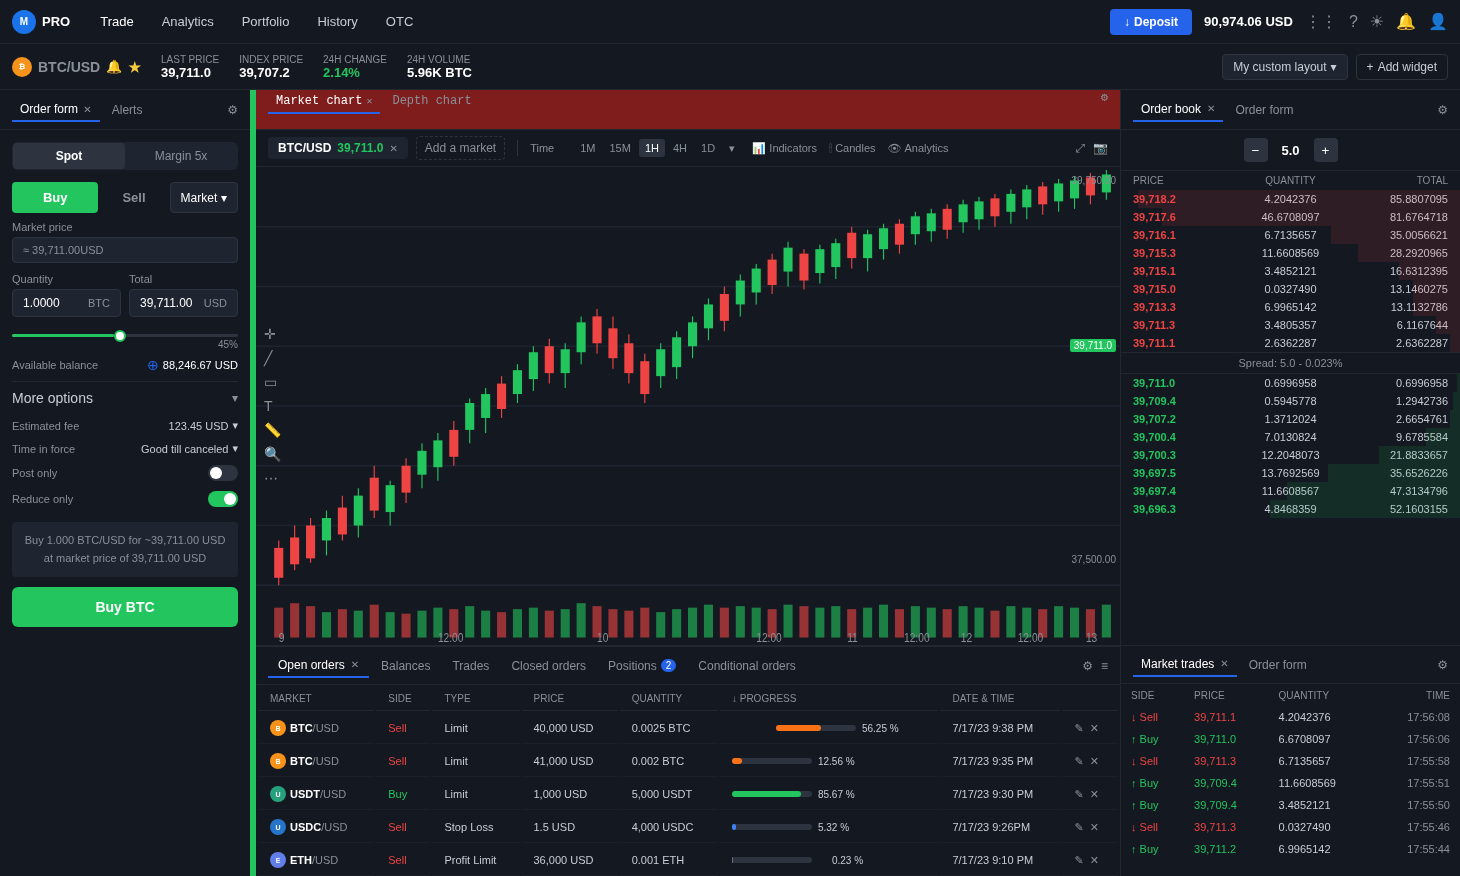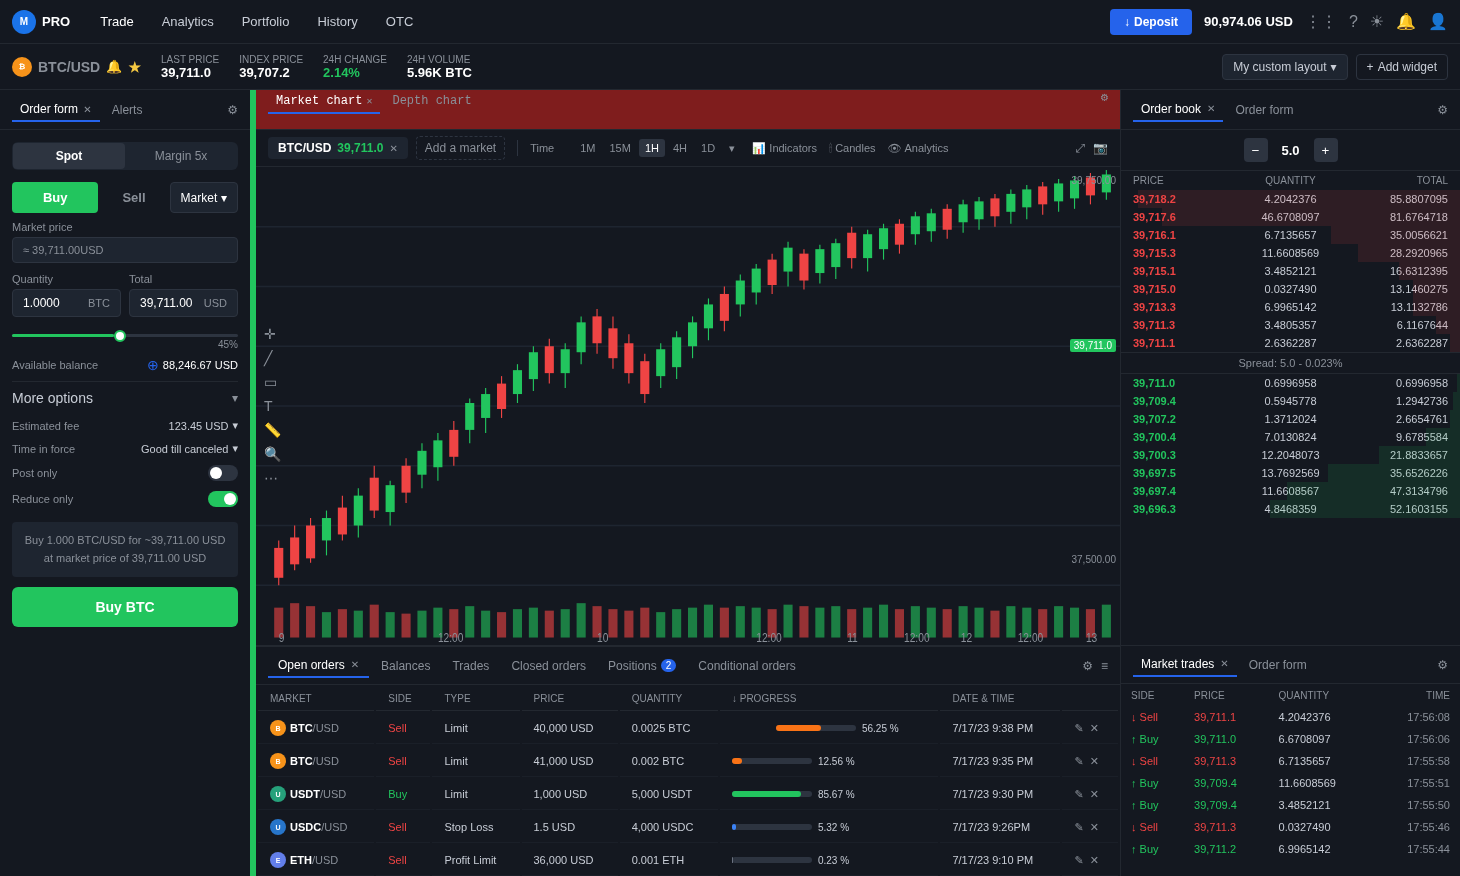--- a/index.html
+++ b/index.html
@@ -771,21 +771,21 @@
         <span style="width:16px;height:16px;border-radius:50%;background:#627eea;display:inline-flex;align-items:center;justify-content:center;font-size:7px;color:#fff;font-weight:900;margin-right:4px;">E</span>
         <span style="color:#fff;font-weight:600;">ETH</span>
                     <span style="color:#8a9099;">/USD</span>
       </div>
     </td>
     <td style="color:#ef4444;">Sell</td>
     <td>Profit Limit</td>
     <td>36,000 USD</td>
     <td>0.001 ETH</td>
     <td>
-      <div style="display:flex;align-items:center;gap:6px;">
+      <div style="display:flex;align-items:center;gap:20px;">
         <div class="progress-bar-wrap">
           <div class="progress-bar-fill gray" style="width:1%;"></div>
         </div>
         <span style="color:#c8cdd6;font-size:10px;">0.23 %</span>
       </div>
     </td>
     <td>7/17/23 9:10 PM</td>
     <td>
       <div class="action-icons">
         <span>✎</span>

